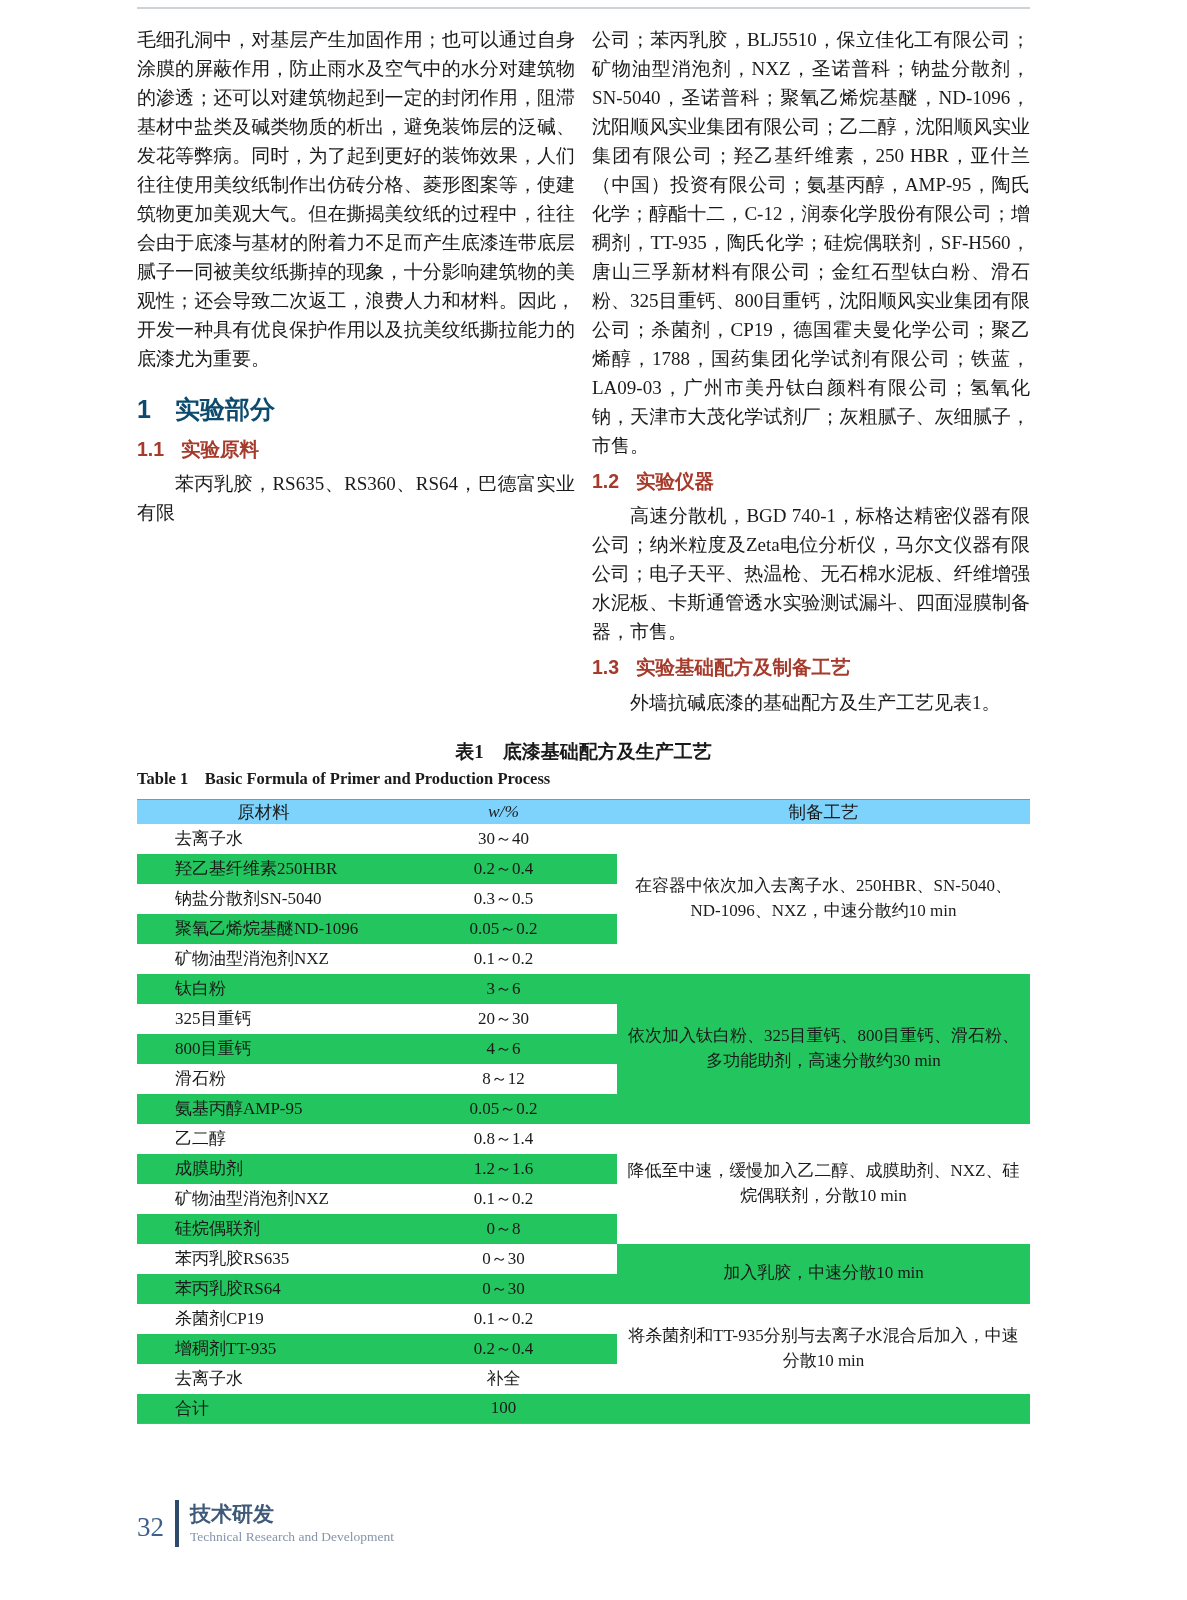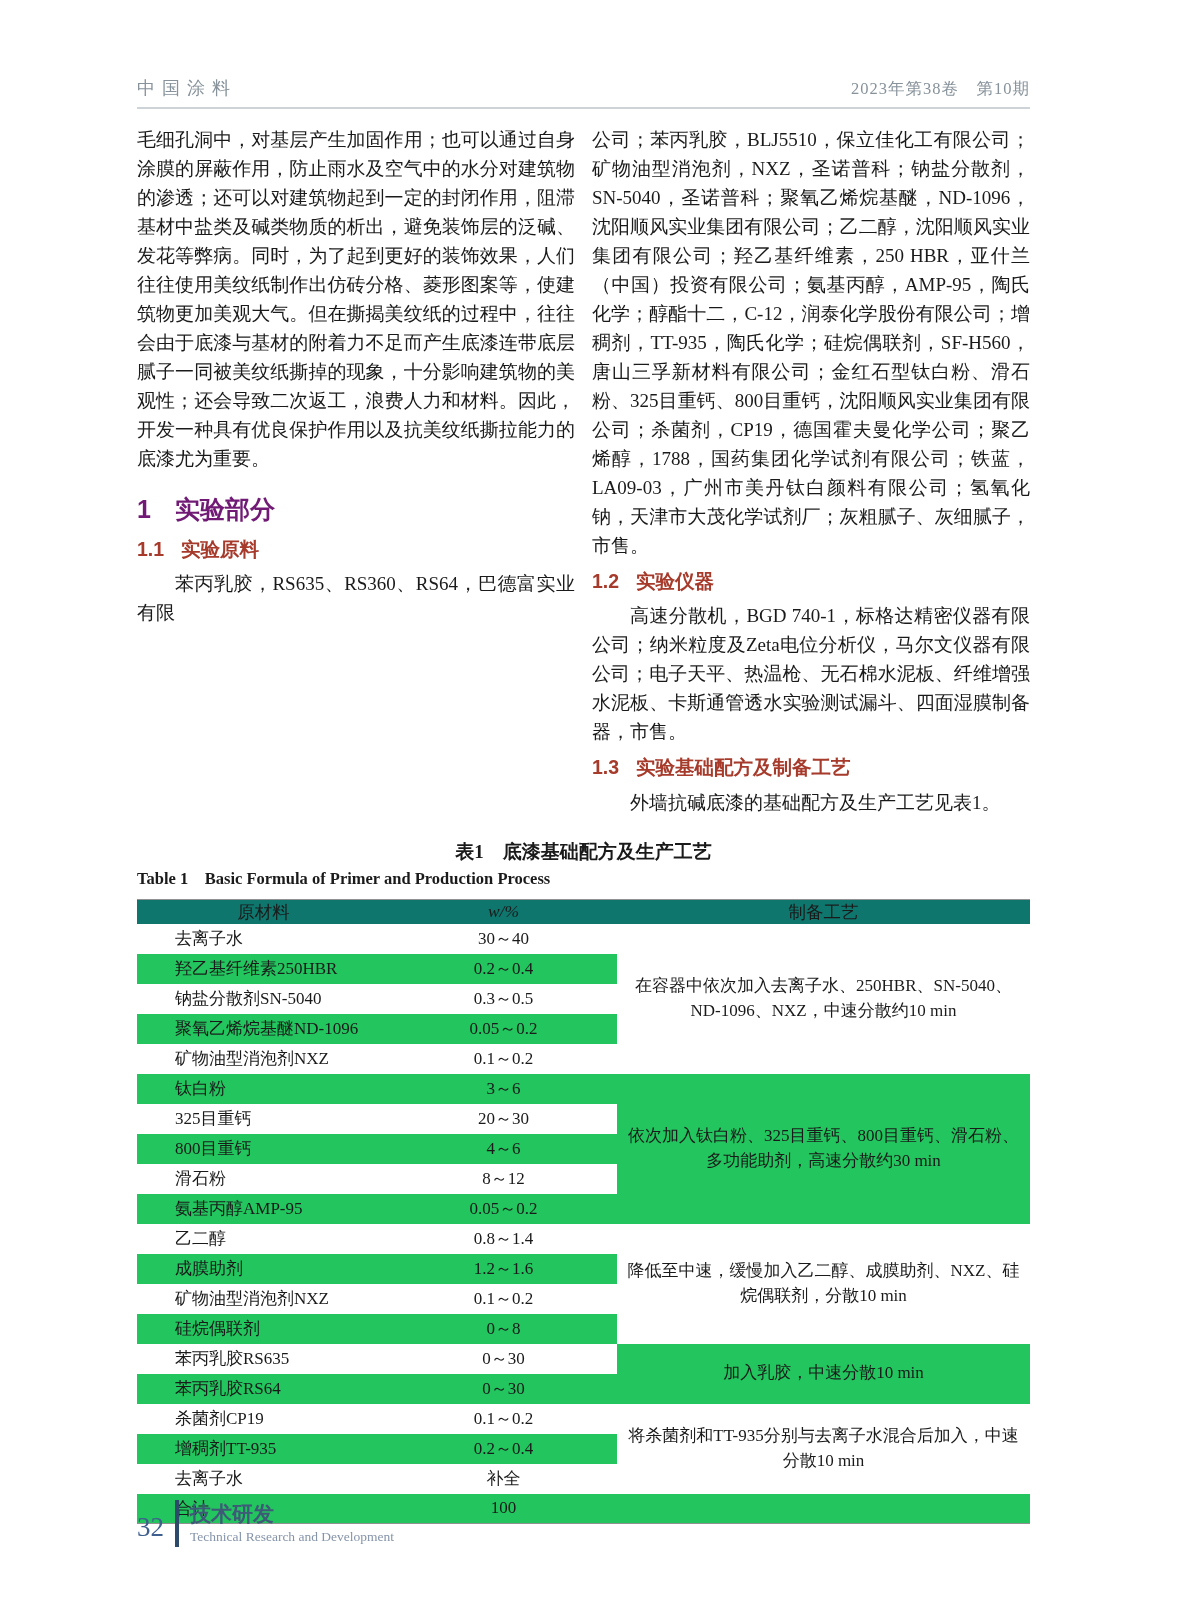--- a/index.html
+++ b/index.html
@@ -26,42 +26,42 @@
   .header-rule { border-bottom: 2px solid #ced3d8; margin-top: 7px; }
 
   
   .columns { display: flex; gap: 17px; margin-top: 16px; }
   .col { width: 438px; font-size: 19px; line-height: 29px; text-align: justify; }
   .col p { margin: 0; }
   .indent { text-indent: 2em; }
 
   .h1 {
     font-family: "Liberation Sans", sans-serif;
-    color: #701a75; font-size: 25px; font-weight: bold;
+    color: #0c4a6e; font-size: 25px; font-weight: bold;
     margin: 21px 0 13px 0; line-height: 1.2;
   }
   .h1 .num { margin-right: 24px; }
   .h2 {
     font-family: "Liberation Sans", sans-serif;
     color: #a63b2c; font-size: 19.5px; font-weight: bold;
     margin: 9px 0 7px 0; line-height: 1.3;
   }
   .h2 .num { margin-right: 17px; }
 
   
   .table-block { margin-top: 22px; }
   .tbl-title-zh { text-align: center; font-weight: bold; font-size: 19px; }
   .tbl-title-en { text-align: left; font-weight: bold; font-size: 16.5px; margin-top: 3px; }
   table.formula {
     width: 100%; border-collapse: collapse; table-layout: fixed;
     margin-top: 9px;
     border-top: 1px solid #919191; border-bottom: 1px solid #919191;
   }
   table.formula thead th {
-    background: #0f766e; height: 18px;
+    background: #7dd3fc; height: 18px;
     font-weight: normal; font-size: 17.5px; text-align: center; padding: 0;
   }
   table.formula td { font-size: 17px; height: 30px; padding: 0; vertical-align: middle; }
   .c-mat { text-align: left; padding-left: 38px !important; }
   .c-w   { text-align: center; }
   .c-proc { text-align: center; line-height: 1.45; padding: 0 8px !important; }
   .shaded { background: #22c55e; }
   .italic-w { font-style: italic; }
 
   
@@ -78,24 +78,20 @@
     font-family: "Liberation Sans", sans-serif; font-weight: bold;
     font-size: 21px; color: #3e5a78; line-height: 1.15;
   }
   .footer-en { font-size: 13.5px; color: #8594a9; margin-top: 3px; }
 </style>
 </head>
 <body>
 
 <div class="page">
 
-  <header class="page-header">
-    <span class="journal-name">中国涂料</span>
-    <span class="issue-info">2023年第38卷　第10期</span>
-  </header>
   <div class="header-rule"></div>
 
   <main class="columns">
     <section class="col">
       <p>毛细孔洞中，对基层产生加固作用；也可以通过自身涂膜的屏蔽作用，防止雨水及空气中的水分对建筑物的渗透；还可以对建筑物起到一定的封闭作用，阻滞基材中盐类及碱类物质的析出，避免装饰层的泛碱、发花等弊病。同时，为了起到更好的装饰效果，人们往往使用美纹纸制作出仿砖分格、菱形图案等，使建筑物更加美观大气。但在撕揭美纹纸的过程中，往往会由于底漆与基材的附着力不足而产生底漆连带底层腻子一同被美纹纸撕掉的现象，十分影响建筑物的美观性；还会导致二次返工，浪费人力和材料。因此，开发一种具有优良保护作用以及抗美纹纸撕拉能力的底漆尤为重要。</p>
       <div class="h1">
         <span class="num">1</span><span>实验部分</span>
       </div>
       <div class="h2">
         <span class="num">1.1</span><span>实验原料</span>

